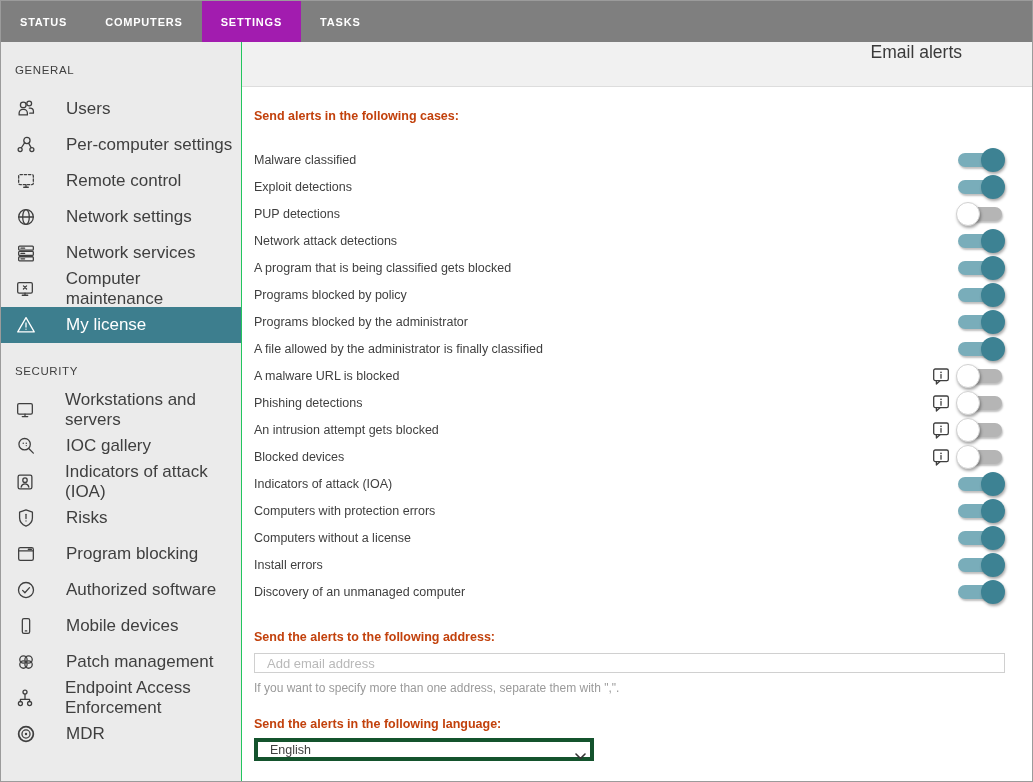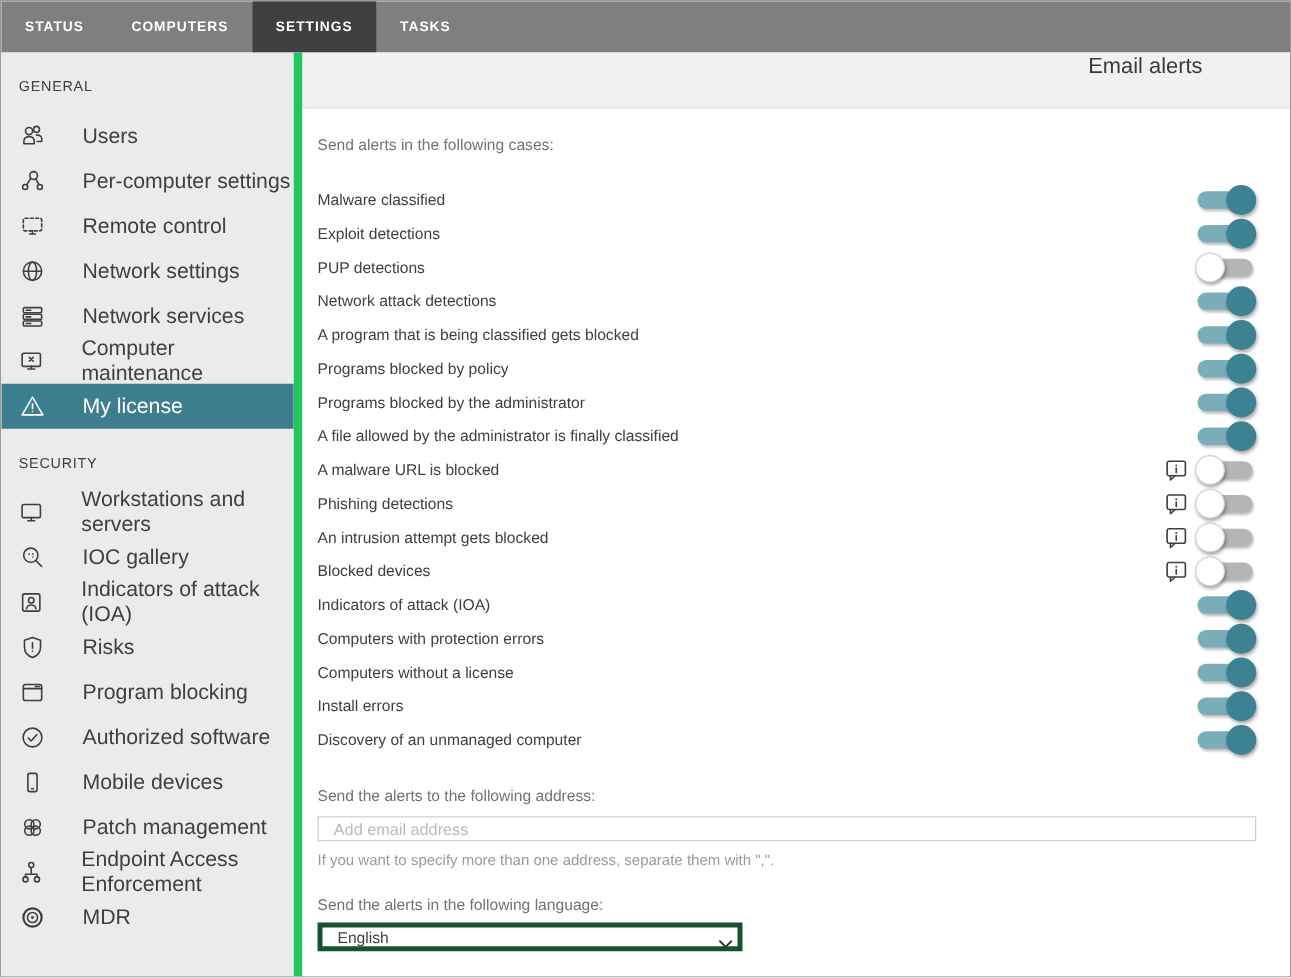--- a/index.html
+++ b/index.html
@@ -22,28 +22,28 @@
     background: #7f7f7f;
     display: flex; align-items: stretch;
   }
   .topnav .tab {
     display: flex; align-items: center;
     padding: 0 19px;
     color: #fff;
     font-size: 11px; font-weight: bold; letter-spacing: .8px;
     cursor: pointer;
   }
-  .topnav .tab.active { background: #404040; }
+  .topnav .tab.active { background: #a21caf; }
   
   .layout { flex: 1; display: flex; min-height: 0; }
   
   .sidebar {
     width: 241px; flex: 0 0 241px;
     background: #ebebeb;
-    border-right: 7px solid #22c55e;
+    border-right: 1px solid #22c55e;
     overflow: hidden;
   }
   .section-title {
     padding: 22px 14px 15px 14px;
     font-size: 11.5px; letter-spacing: .6px;
     color: #3f3f3f;
   }
   .side-item {
     height: 36px;
     display: flex; align-items: center;
@@ -69,21 +69,21 @@
     border-bottom: 1px solid #ddd;
     display: flex; align-items: flex-start; justify-content: flex-end;
     padding-right: 70px;
   }
   .main-header .title { font-size: 17.5px; color: #3a3a3a; }
   .content {
     flex: 1; overflow: hidden;
     padding: 0 27px 0 12px;
     background: #fff;
   }
-  .bold-label { font-size: 12.5px; font-weight: normal; color: #737373; }
+  .bold-label { font-size: 12.5px; font-weight: bold; color: #c2410c; }
   .cases-title { margin: 22px 0 23px 0; }
   
   .alert-row {
     height: 27px;
     display: flex; align-items: center;
   }
   .alert-row .row-label { flex: 1; font-size: 12.5px; color: #3f3f3f; }
   .info-bubble {
     width: 21px; height: 21px;
     margin-right: 5px;

